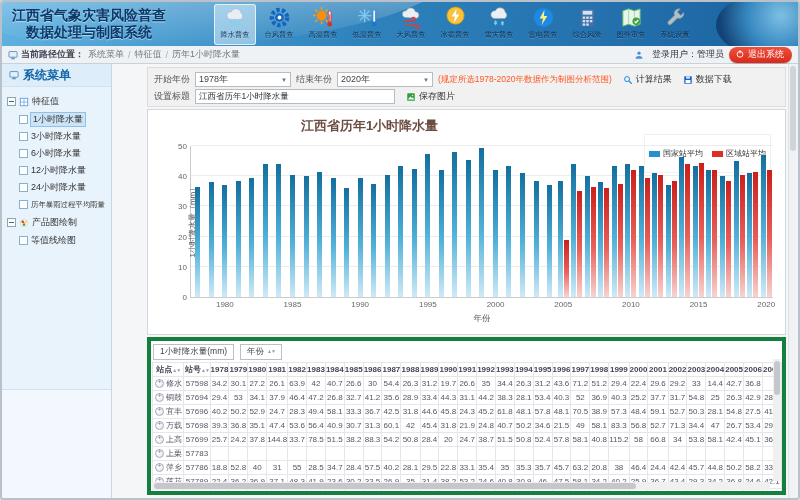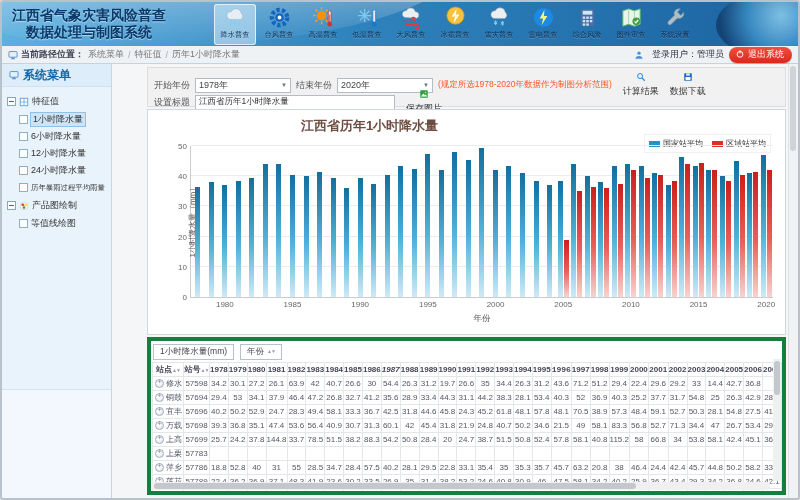--- a/index.html
+++ b/index.html
@@ -54,27 +54,27 @@
   .page-scrollbar .thumb{position:absolute;top:2px;left:1px;width:6px;height:85px;background:#cfd4d8;border-radius:3px;}
 
   .filter-panel{position:absolute;left:3px;right:12px;top:3px;height:38px;background:#f1f1f1;border:1px solid #ddd;font-size:9px;color:#444;}
   .f-row{position:absolute;left:6px;right:4px;display:flex;align-items:center;gap:5px;}
   .f-row.r1{top:4px;} .f-row.r2{top:21px;}
   .f-label{color:#555;}
   .f-select{width:88px;height:13px;background:#fff;border:1px solid #b5bcc2;display:flex;align-items:center;justify-content:space-between;padding:0 3px;cursor:pointer;}
   .f-select .arr{font-size:6px;color:#678;}
   .f-input{width:192px;height:13px;background:#fff;border:1px solid #b5bcc2;font-size:8.5px;color:#333;padding:0 3px;font-family:inherit;}
   .f-note{color:#ff5722;font-size:8.5px;white-space:nowrap;}
-  .f-btn{display:flex;align-items:center;gap:3px;color:#333;cursor:pointer;margin-left:6px;flex-direction:column;}
+  .f-btn{display:flex;align-items:center;gap:3px;color:#333;cursor:pointer;margin-left:6px;}
   .f-btn .mini-icon{width:10px;height:10px;}
   .f-btn .mini-icon svg{width:100%;height:100%;display:block;}
 
   .chart-panel{position:absolute;left:3px;right:12px;top:45px;height:224px;background:#fff;border:1px solid #d0d7dd;}
   .chart-title{position:absolute;top:7px;left:24%;font-size:13px;font-weight:bold;color:#6d4c41;}
-  .legend{position:absolute;top:24px;right:14px;display:flex;gap:9px;align-items:center;font-size:8px;color:#333;background:#fff;border:1px solid #f0f0f0;padding:3px 4px;}
+  .legend{position:absolute;top:24px;right:14px;display:flex;gap:9px;align-items:center;font-size:8px;color:#333;background:#fff;border:1px solid #f0f0f0;padding:13px 4px;}
   .legend .entry{display:flex;align-items:center;gap:3px;}
   .legend .sw{width:11px;height:6px;display:block;}
   .plot{position:absolute;left:42px;right:12px;top:36px;bottom:36px;border-left:1px solid #ccc;border-bottom:1px solid #ccc;}
   .gridline{position:absolute;left:0;right:0;height:1px;background:#ececec;}
   .ytick{position:absolute;right:100%;margin-right:4px;font-size:8px;color:#666;transform:translateY(50%);}
   .bars{position:absolute;inset:0;display:flex;align-items:flex-end;}
   .slot{flex:1;display:flex;align-items:flex-end;justify-content:center;gap:1px;height:100%;}
   .bar{width:5px;}
   .bar.blue{background:linear-gradient(180deg,#136f9e 0%,#4fb0d8 55%,#cfeaf7 100%);}
   .bar.red{background:linear-gradient(180deg,#cc1f1a 0%,#e8605a 55%,#f8d3d0 100%);}
@@ -308,20 +308,24 @@
               <rect x="2" y="2" width="12" height="12" fill="#fff" stroke="#4a90d9" stroke-width="1.2"></rect>
               <line x1="2" y1="8" x2="14" y2="8" stroke="#4a90d9"></line>
               <line x1="8" y1="2" x2="8" y2="14" stroke="#4a90d9"></line>
             </svg>
           </span>
           <span>特征值</span>
         </div>
         <div class="tree-child selected">
           <span class="checkbox"></span>
           <span class="lbl">1小时降水量</span>
+        </div>
+        <div class="tree-child">
+          <span class="checkbox"></span>
+          <span class="lbl">3小时降水量</span>
         </div>
         <div class="tree-child">
           <span class="checkbox"></span>
           <span class="lbl">6小时降水量</span>
         </div>
         <div class="tree-child">
           <span class="checkbox"></span>
           <span class="lbl">12小时降水量</span>
         </div>
         <div class="tree-child">
@@ -605,30 +609,30 @@
               <th style="width: 46px;">站号<span class="sort">▲▼</span></th>
               <th style="width: 19px;">1978</th>
               <th style="width: 19px;">1979</th>
               <th style="width: 19px;">1980</th>
               <th style="width: 19px;">1981</th>
               <th style="width: 19px;">1982</th>
               <th style="width: 19px;">1983</th>
               <th style="width: 19px;">1984</th>
               <th style="width: 19px;">1985</th>
               <th style="width: 19px;">1986</th>
-              <th style="width: 19px; font-style: italic;">1987</th>
+              <th style="width: 19px;">1987</th>
               <th style="width: 25px;">1988</th>
               <th style="width: 19px;">1989</th>
               <th style="width: 19px;">1990</th>
               <th style="width: 19px;">1991</th>
               <th style="width: 19px;">1992</th>
               <th style="width: 19px;">1993</th>
               <th style="width: 19px;">1994</th>
               <th style="width: 19px;">1995</th>
-              <th style="width: 19px; font-family: Liberation Mono, monospace;">1996</th>
+              <th style="width: 19px;">1996</th>
               <th style="width: 19px;">1997</th>
               <th style="width: 19px;">1998</th>
               <th style="width: 19px;">1999</th>
               <th style="width: 19px;">2000</th>
               <th style="width: 41px;">2001</th>
               <th style="width: 19px;">2002</th>
               <th style="width: 19px;">2003</th>
               <th style="width: 19px;">2004</th>
               <th style="width: 19px;">2005</th>
               <th style="width: 19px;">2006</th>

